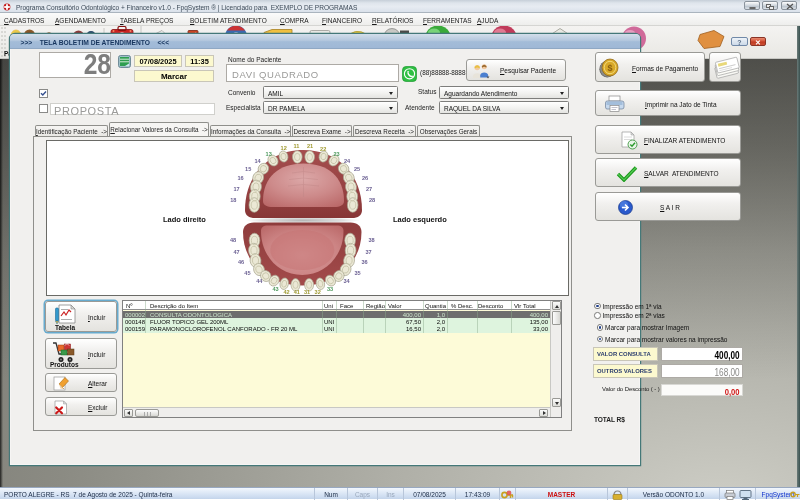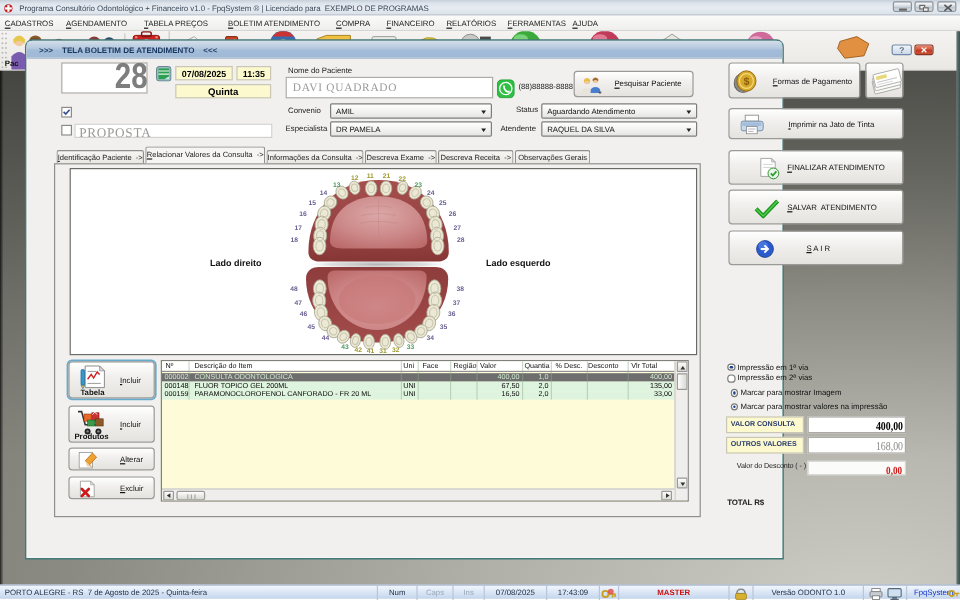--- a/index.html
+++ b/index.html
@@ -25,34 +25,34 @@
 #mdi:after { content:""; position:absolute; right:0; top:0; width:2px; height:100%; background:#39514f; }
 
 
 #statusbar { left:0; top:487px; width:800px; height:12px;
   background:linear-gradient(#f2f7fd,#cddcf0 80%,#c3d4ea);
   border-top:1px solid #98a8c0; font-size:6.5px; color:#20304a; }
 .sp { position:absolute; top:0; height:12px; border-right:1px solid #b8c6da; }
 .sp span { position:absolute; top:3px; left:0; right:0; text-align:center; white-space:nowrap; }
 
 
-#dlg { left:22px; top:34px; width:630px; height:431px;
+#dlg { left:10px; top:34px; width:630px; height:431px;
   background:#f1f0ee; border-radius:5px 5px 0 0;
   box-shadow:0 0 0 1.2px #447878, 0 0 0 1px rgba(255,255,255,.35) inset;padding-left:20px; }
 #dlgtitle { position:absolute; left:0; top:0; width:100%; height:15px;
   background:linear-gradient(#d3deea 0%, #b5c8de 45%, #a3bcd8 55%, #9fb8d6 100%);
   border-radius:4px 4px 0 0; border-bottom:1px solid #8fa8c4; }
 #dlgtitle .t { position:absolute; left:10.5px; top:5px; font-size:6.7px; font-weight:bold; color:#17355e; white-space:nowrap;}
 #helpbtn { position:absolute; left:721px; top:3px; width:17px; height:9px; border:1px solid #7189a8;
   border-radius:2px; background:linear-gradient(#eef3f8,#ccd9e8); color:#5a6f88; font-size:7px; font-weight:bold; text-align:center; line-height:9px; }
 #closebtn { position:absolute; left:740px; top:3px; width:16px; height:9px; border:1px solid #8a3325;
   border-radius:2px; background:linear-gradient(#e88a70 0%, #d4553a 45%, #c03a22 55%, #cc4f33 100%);
   color:#fff; font-size:7px; font-weight:bold; text-align:center; line-height:9px; }
 
-.box { position:absolute; background:#fff; border:1px solid #adaaa5;font-family:Liberation Serif, serif; }
+.box { position:absolute; background:#fff; border:1px solid #adaaa5; }
 .ybox { position:absolute; background:#fcf9cf; border:1px solid #c9c6b8; }
 .lbl { position:absolute; font-size:6.5px; color:#222; white-space:nowrap; }
 .combo { position:absolute; background:linear-gradient(#ffffff,#f2f2f0 55%,#e4e4e1); border:1px solid #7e7e7c; border-radius:1.5px; font-size:6.5px; color:#111; }
 .combo span { position:absolute; left:4px; top:3px; white-space:nowrap; }
 .combo .arr { position:absolute; right:4px; top:4.5px; border:2.8px solid transparent; border-top:3.4px solid #222; }
 .btn { position:absolute; background:linear-gradient(#ffffff,#f1f0ee 40%,#e4e3df); border:1px solid #9a9a96; border-radius:3px; }
 .btn .cap { position:absolute; font-size:6.5px; color:#111; white-space:nowrap; }
 .cb { position:absolute; width:9px; height:9px; background:#fff; border:1px solid #8a8a88; }
 
 
@@ -291,21 +291,21 @@
   <svg class="abs" style="left:108px;top:21px" width="13" height="13" viewBox="0 0 13 13">
     <rect x="0.5" y="0.5" width="12" height="12" rx="2" fill="#9fc0c8" stroke="#5a7a88" stroke-width=".8"></rect>
     <rect x="2" y="2" width="9" height="9" fill="#2e9e50"></rect>
     <line x1="2" y1="4.2" x2="11" y2="4.2" stroke="#e8f5e8" stroke-width=".9"></line>
     <line x1="2" y1="6.8" x2="11" y2="6.8" stroke="#e8f5e8" stroke-width=".9"></line>
     <path d="M7 11 L11 11 L11 8.5 Z" fill="#cfe8ef"></path>
   </svg>
 
   <div class="ybox" style="left:124px;top:21px;width:48px;height:12px;font-size:7.4px;font-weight:bold;color:#000;text-align:center;line-height:11px">07/08/2025</div>
   <div class="ybox" style="left:175px;top:21px;width:29px;height:12px;font-size:7.4px;font-weight:bold;color:#000;text-align:center;line-height:11px">11:35</div>
-  <div class="ybox" style="left:124px;top:35.5px;width:80px;height:12px;font-size:8px;font-weight:bold;color:#000;text-align:center;line-height:11px">Quinta</div>
+  <div class="ybox" style="left:124px;top:35.5px;width:80px;height:12px;font-size:8px;font-weight:bold;color:#000;text-align:center;line-height:11px">Marcar</div>
 
   <div class="cb" style="left:29px;top:55px">
       <svg width="7" height="7" viewBox="0 0 7 7" style="position:absolute;left:0;top:0">
         <path d="M1 3.2 L2.8 5 L6 1.5" stroke="#35508f" stroke-width="1.4" fill="none"></path>
       </svg>
     </div>
   <div class="cb" style="left:29px;top:70px"></div>
   <div class="box" style="left:40px;top:69px;width:165px;height:12px;border-color:#d0d0cc">
       <span style="position:absolute;left:3px;top:1px;font-size:11px;color:#9a9a98;letter-spacing:.6px;white-space:nowrap">PROPOSTA</span>
     </div>

